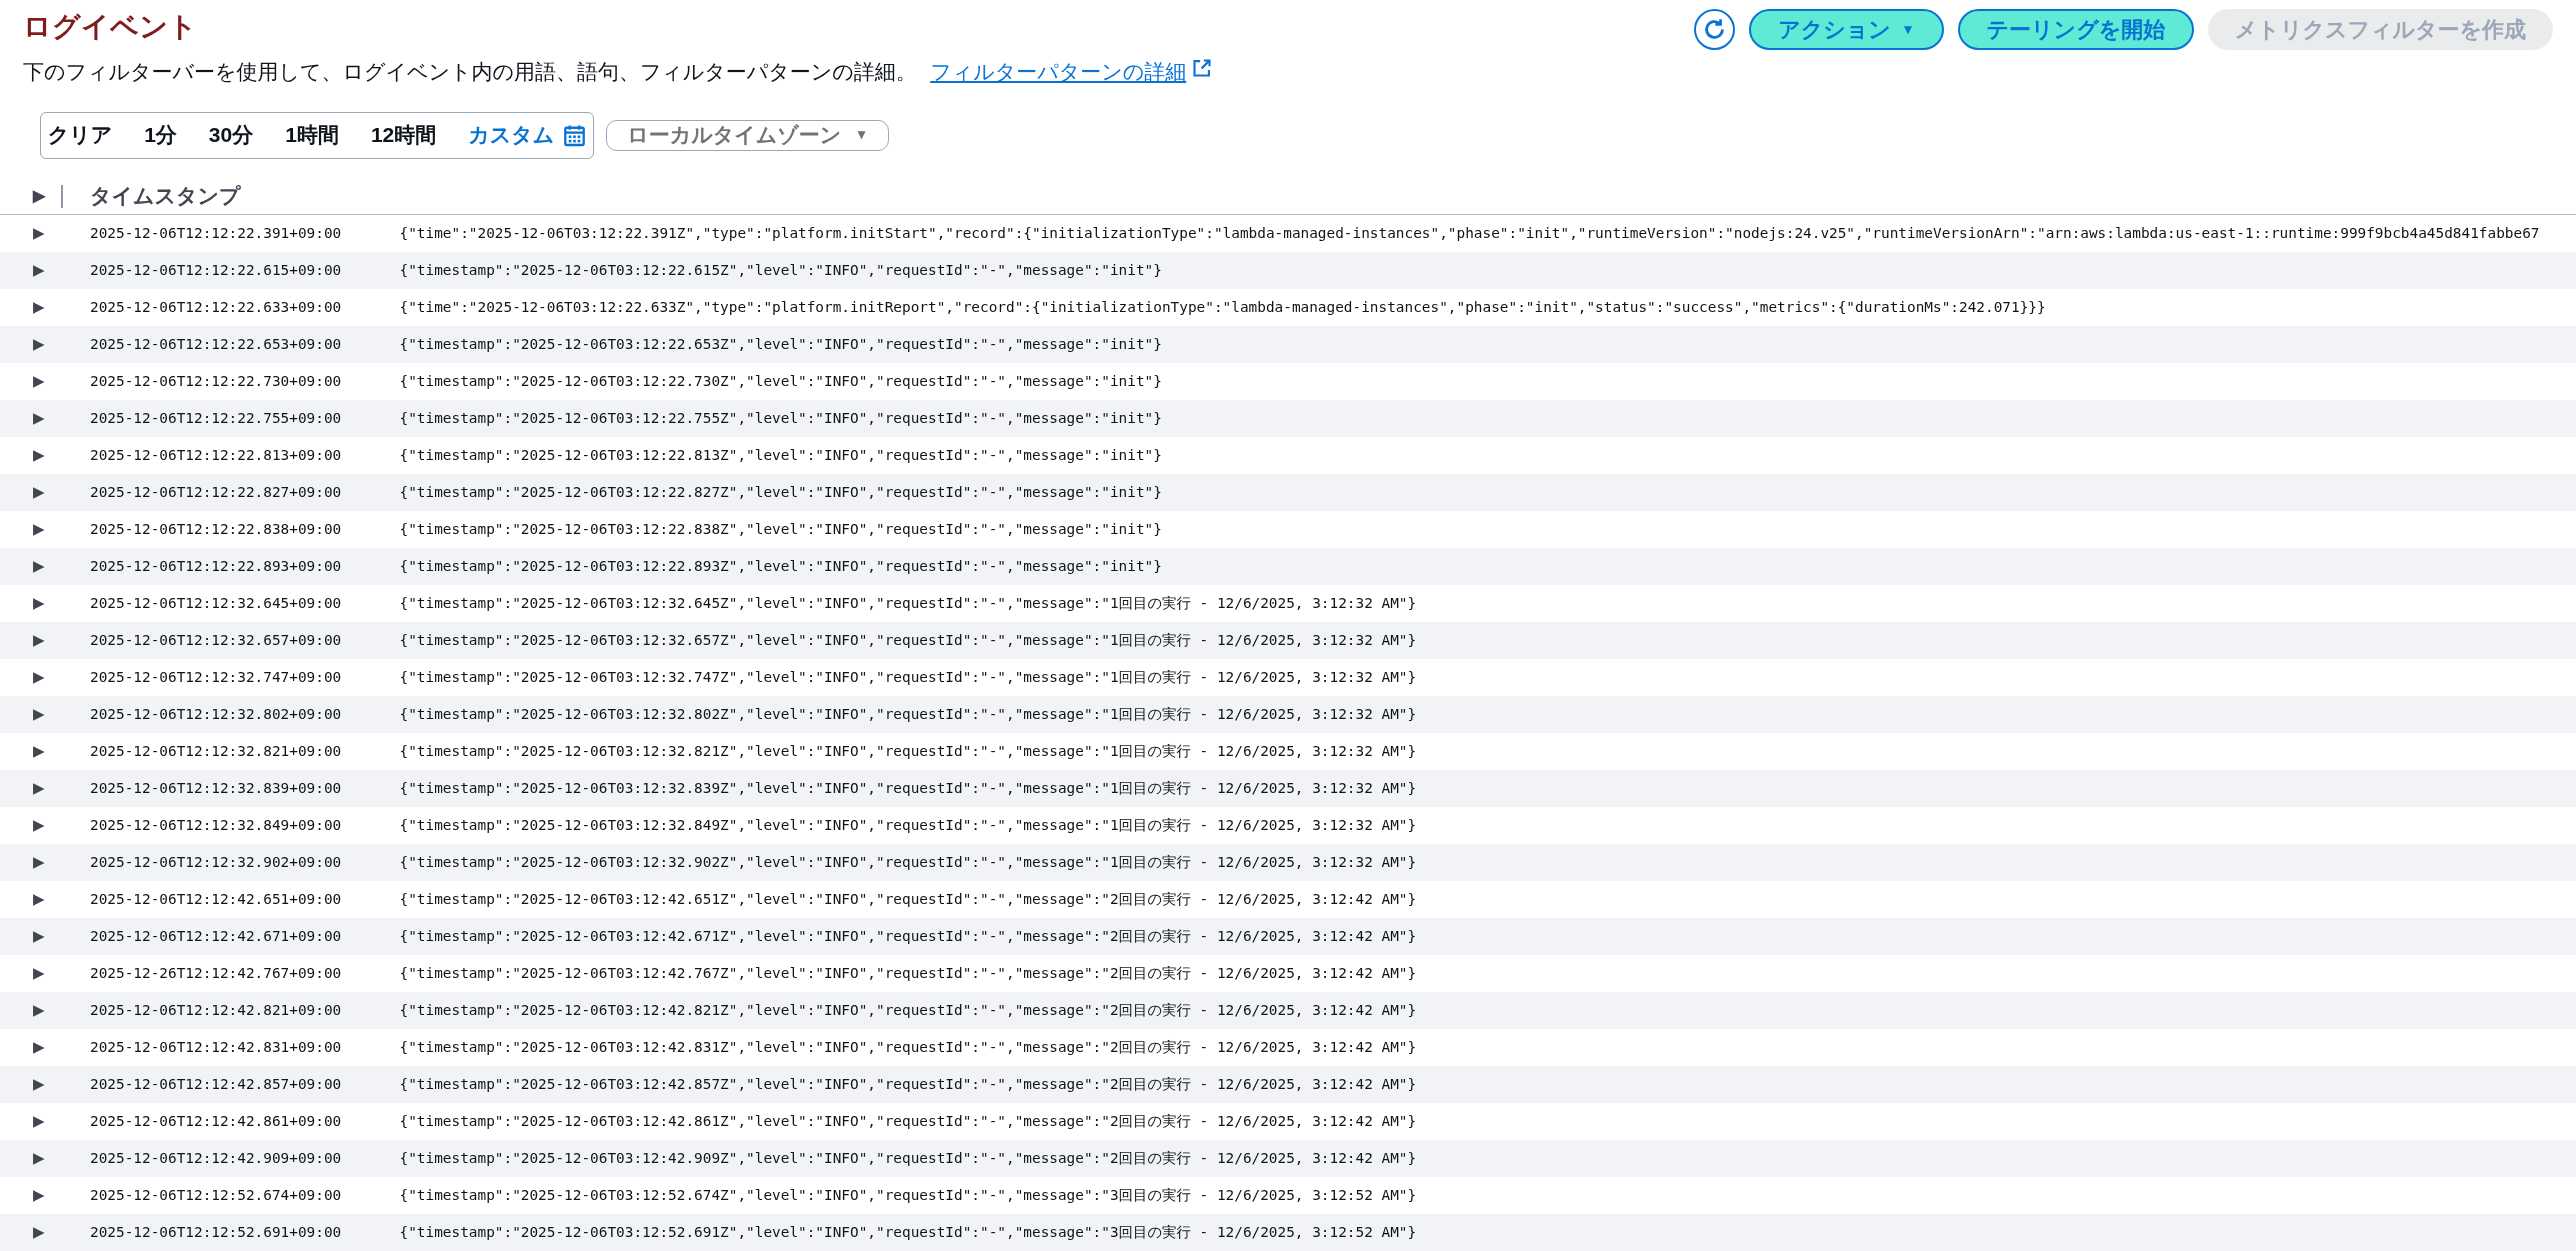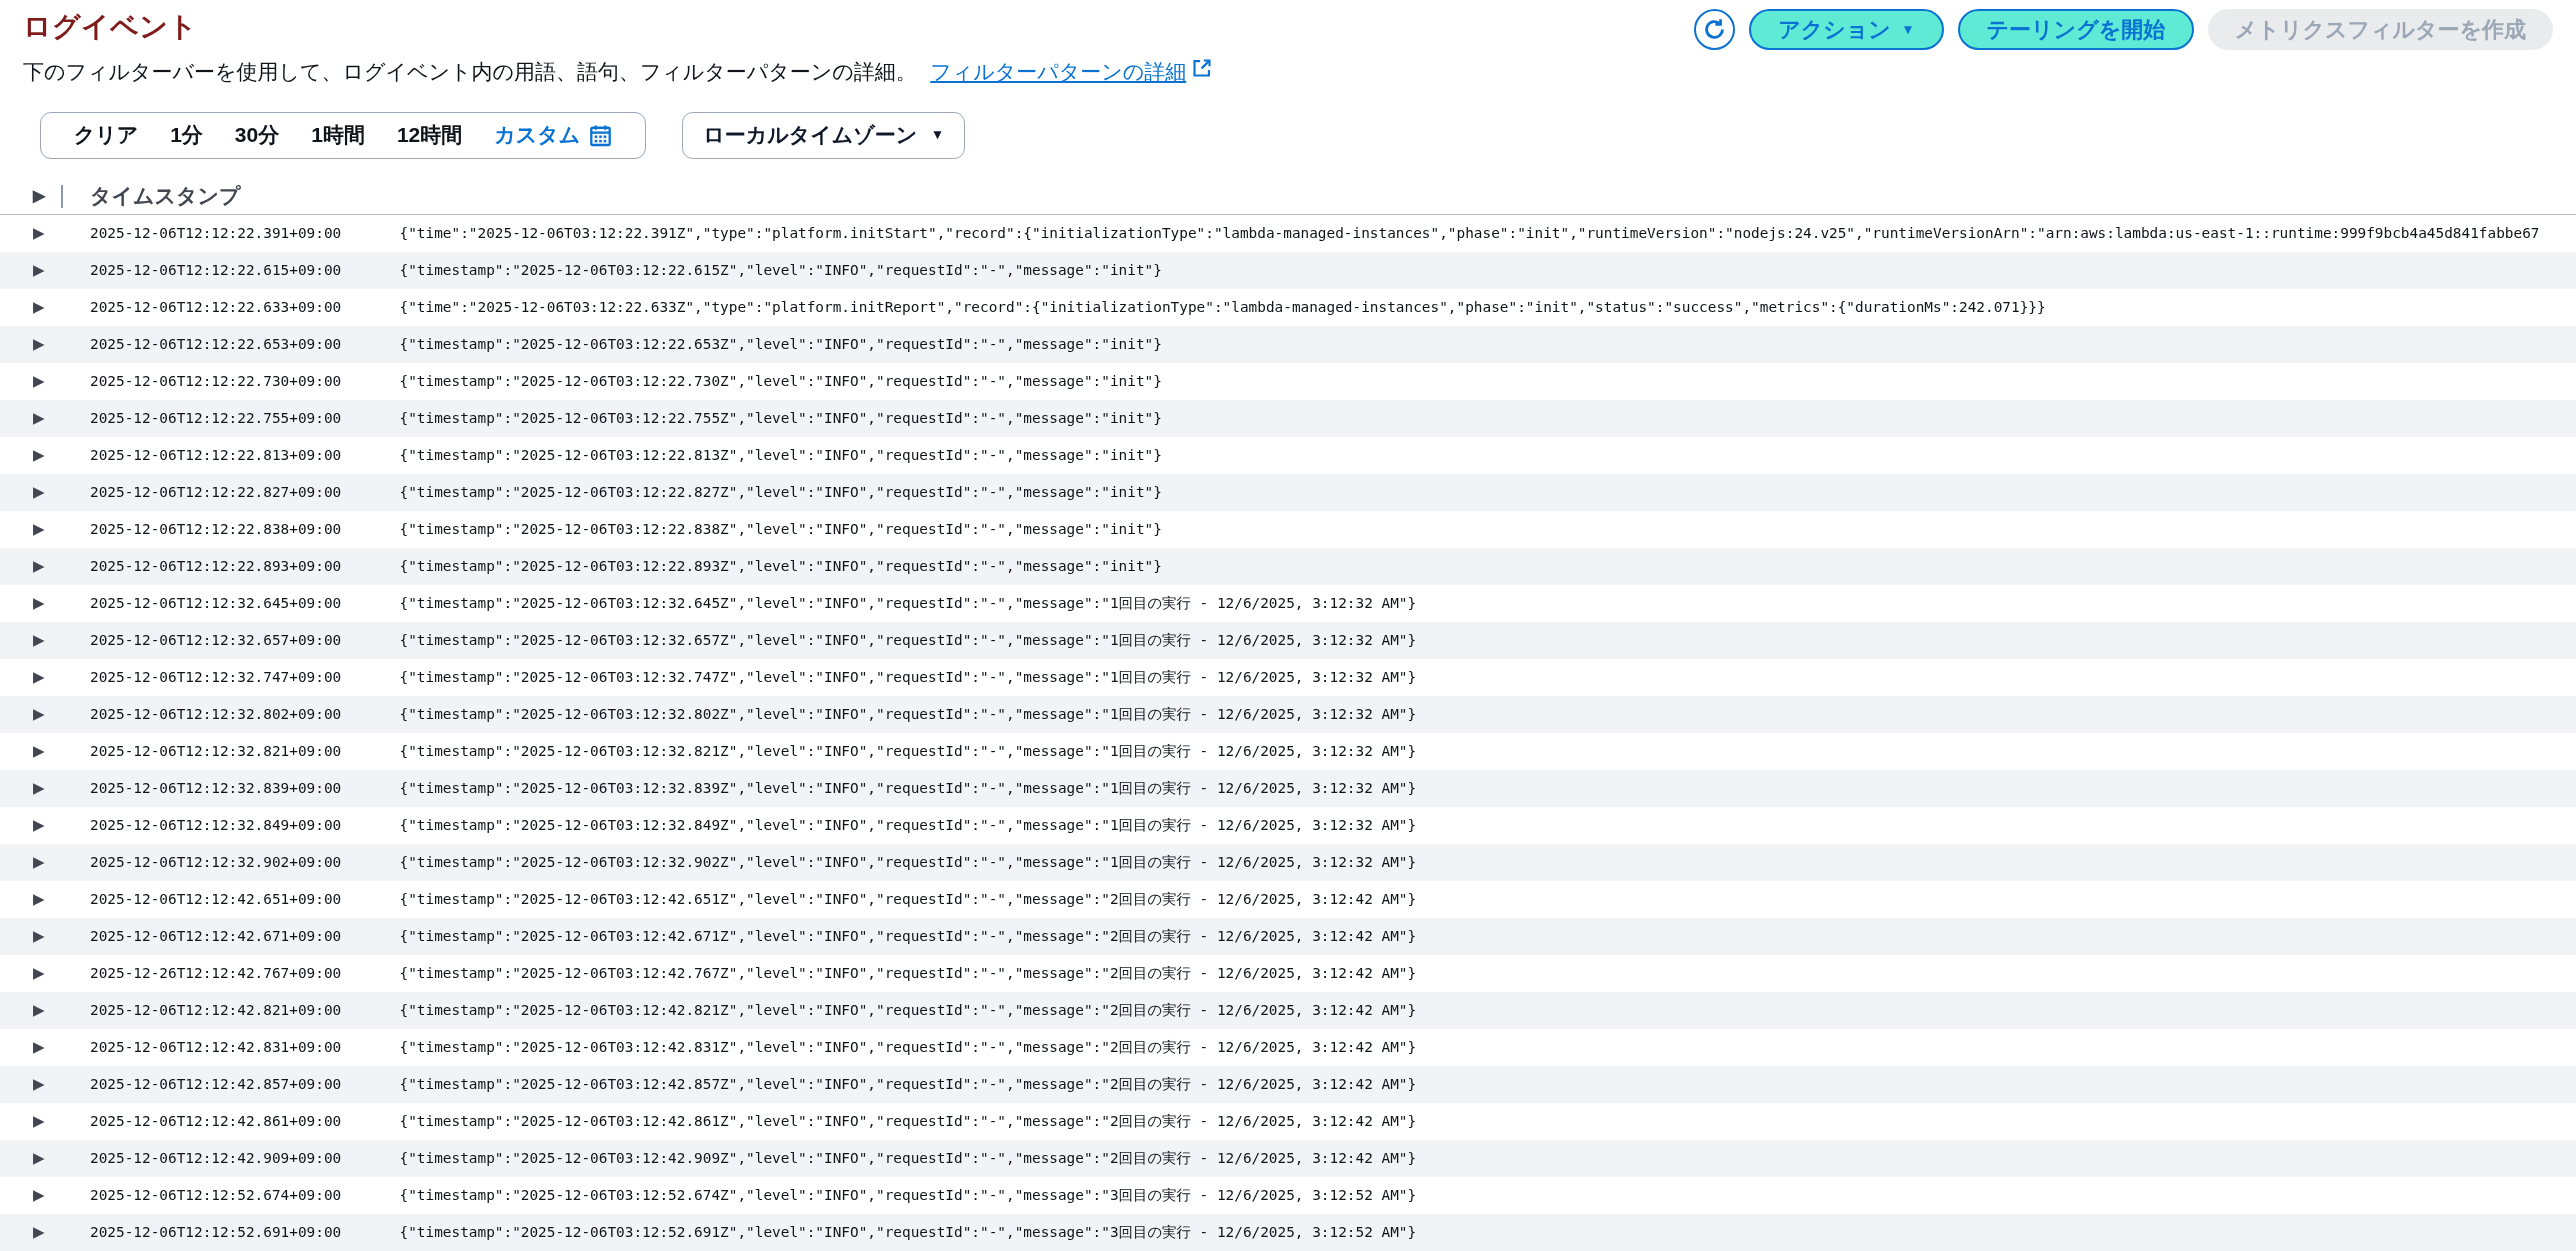--- a/index.html
+++ b/index.html
@@ -26,28 +26,28 @@
     cursor: pointer; }
   .caret { font-size: 13.7px; line-height: 1; }
 
   
   .filter-row { display: flex; align-items: center; margin-top: 26px; padding: 0 23px; }
   .search { flex: 0 0 1624px; height: 47px; border: 1.5px solid #8d99a8; border-radius: 12px;
     display: flex; align-items: center; padding: 0 16.7px; gap: 12px; background: #fff; }
   .search input { flex: 1; border: none; outline: none; font-size: 21px;
     font-family: "Liberation Sans", sans-serif; color: #0f141a; background: transparent; }
   .search input::placeholder { font-style: italic; color: #5f6b7a; }
-  .range-box { margin-left: 16.7px; height: 47px; border: 1.5px solid #9ba7b6; border-radius: 11px;
-    display: flex; align-items: center; padding: 0 33px; gap: 32px; background: #fff; }
+  .range-box { margin-left: 16.7px; height: 47px; border: 1.5px solid #9ba7b6; border-radius: 6px;
+    display: flex; align-items: center; padding: 0 7px; gap: 32px; background: #fff; }
   .range-item { border: none; background: none; font-size: 21px; font-weight: 600;
     color: #0f141a; font-family: "Liberation Sans", sans-serif; cursor: pointer; white-space: nowrap; }
   .range-item.custom { color: #0972d3; display: inline-flex; align-items: center; gap: 9px; }
-  .tz-select { margin-left: 36px; height: 47px; border: 1.5px solid #9ba7b6; border-radius: 10.6px;
+  .tz-select { margin-left: 12px; height: 31px; border: 1.5px solid #9ba7b6; border-radius: 10.6px;
     background: #fff; display: inline-flex; align-items: center; gap: 13.7px; padding: 0 20px;
-    font-size: 21px; font-weight: 600; color: #0f172a;
+    font-size: 21px; font-weight: 600; color: #737373;
     font-family: "Liberation Sans", sans-serif; cursor: pointer; white-space: nowrap; }
 
   
   .logtable { margin-top: 20px; }
   .thead, .row { display: grid; grid-template-columns: 61px 318px 1fr; align-items: center; }
   .thead { height: 36px; border-bottom: 1.5px solid #b6bec9; }
   .th { position: relative; font-size: 21px; font-weight: 700; color: #424650;
     height: 100%; display: flex; align-items: center; }
   .th .divider { position: absolute; left: 0; top: 6.8px; width: 1.5px; height: 23px; background: #8d99a8; }
   .th-ts { padding-left: 29px; }

